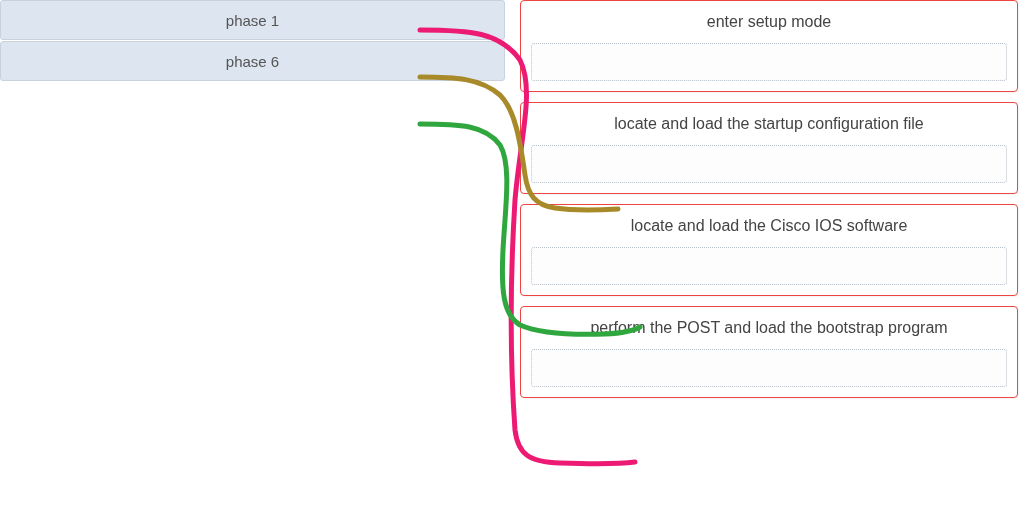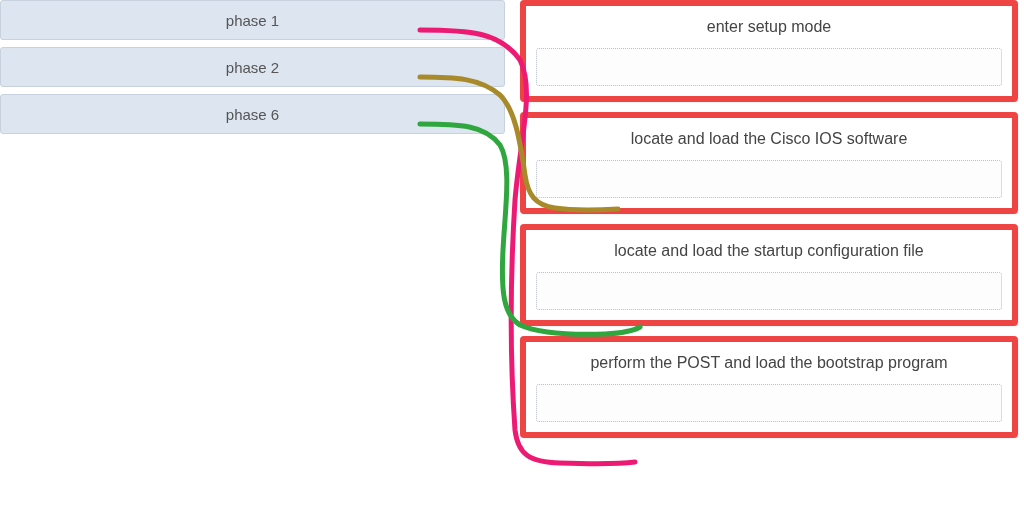--- a/index.html
+++ b/index.html
@@ -23,35 +23,35 @@
       width: 505px;
     }
     .phase-item {
       background: #dce5f0;
       border: 1px solid #c8d2de;
       border-radius: 3px;
       padding: 10px 0;
       text-align: center;
       color: #555;
       font-size: 15px;
-      margin-bottom: 7px;
+      margin-bottom: 1px;
       height: 40px;
       display: flex;
       align-items: center;
       justify-content: center;
     }
     .right-column {
       position: absolute;
       left: 520px;
       top: 0;
       width: 498px;
     }
     .answer-card {
       background: #ffffff;
-      border: 6px solid #ef4444;
+      border: 1px solid #ef4444;
       border-radius: 4px;
       margin-bottom: 10px;
       padding: 12px 10px 10px 10px;
       box-shadow: 1px 1px 2px rgba(0,0,0,0.05);
     }
     .answer-title {
       text-align: center;
       color: #444;
       font-size: 16px;
       margin-bottom: 12px;
@@ -75,38 +75,35 @@
 </head>
 <body>
 
 <div class="container">
 
   <div class="left-column">
     <div class="phase-item">
       <span>phase 1</span>
     </div>
     <div class="phase-item">
-      <span>phase 2</span>
-    </div>
-    <div class="phase-item">
       <span>phase 6</span>
     </div>
   </div>
 
   <div class="right-column">
     <div class="answer-card">
       <div class="answer-title">enter setup mode</div>
       <div class="answer-slot"></div>
     </div>
     <div class="answer-card">
-      <div class="answer-title">locate and load the Cisco IOS software</div>
+      <div class="answer-title">locate and load the startup configuration file</div>
       <div class="answer-slot"></div>
     </div>
     <div class="answer-card">
-      <div class="answer-title">locate and load the startup configuration file</div>
+      <div class="answer-title">locate and load the Cisco IOS software</div>
       <div class="answer-slot"></div>
     </div>
     <div class="answer-card">
       <div class="answer-title">perform the POST and load the bootstrap program</div>
       <div class="answer-slot"></div>
     </div>
   </div>
 
   <svg class="connectors" width="1024" height="506">
 

